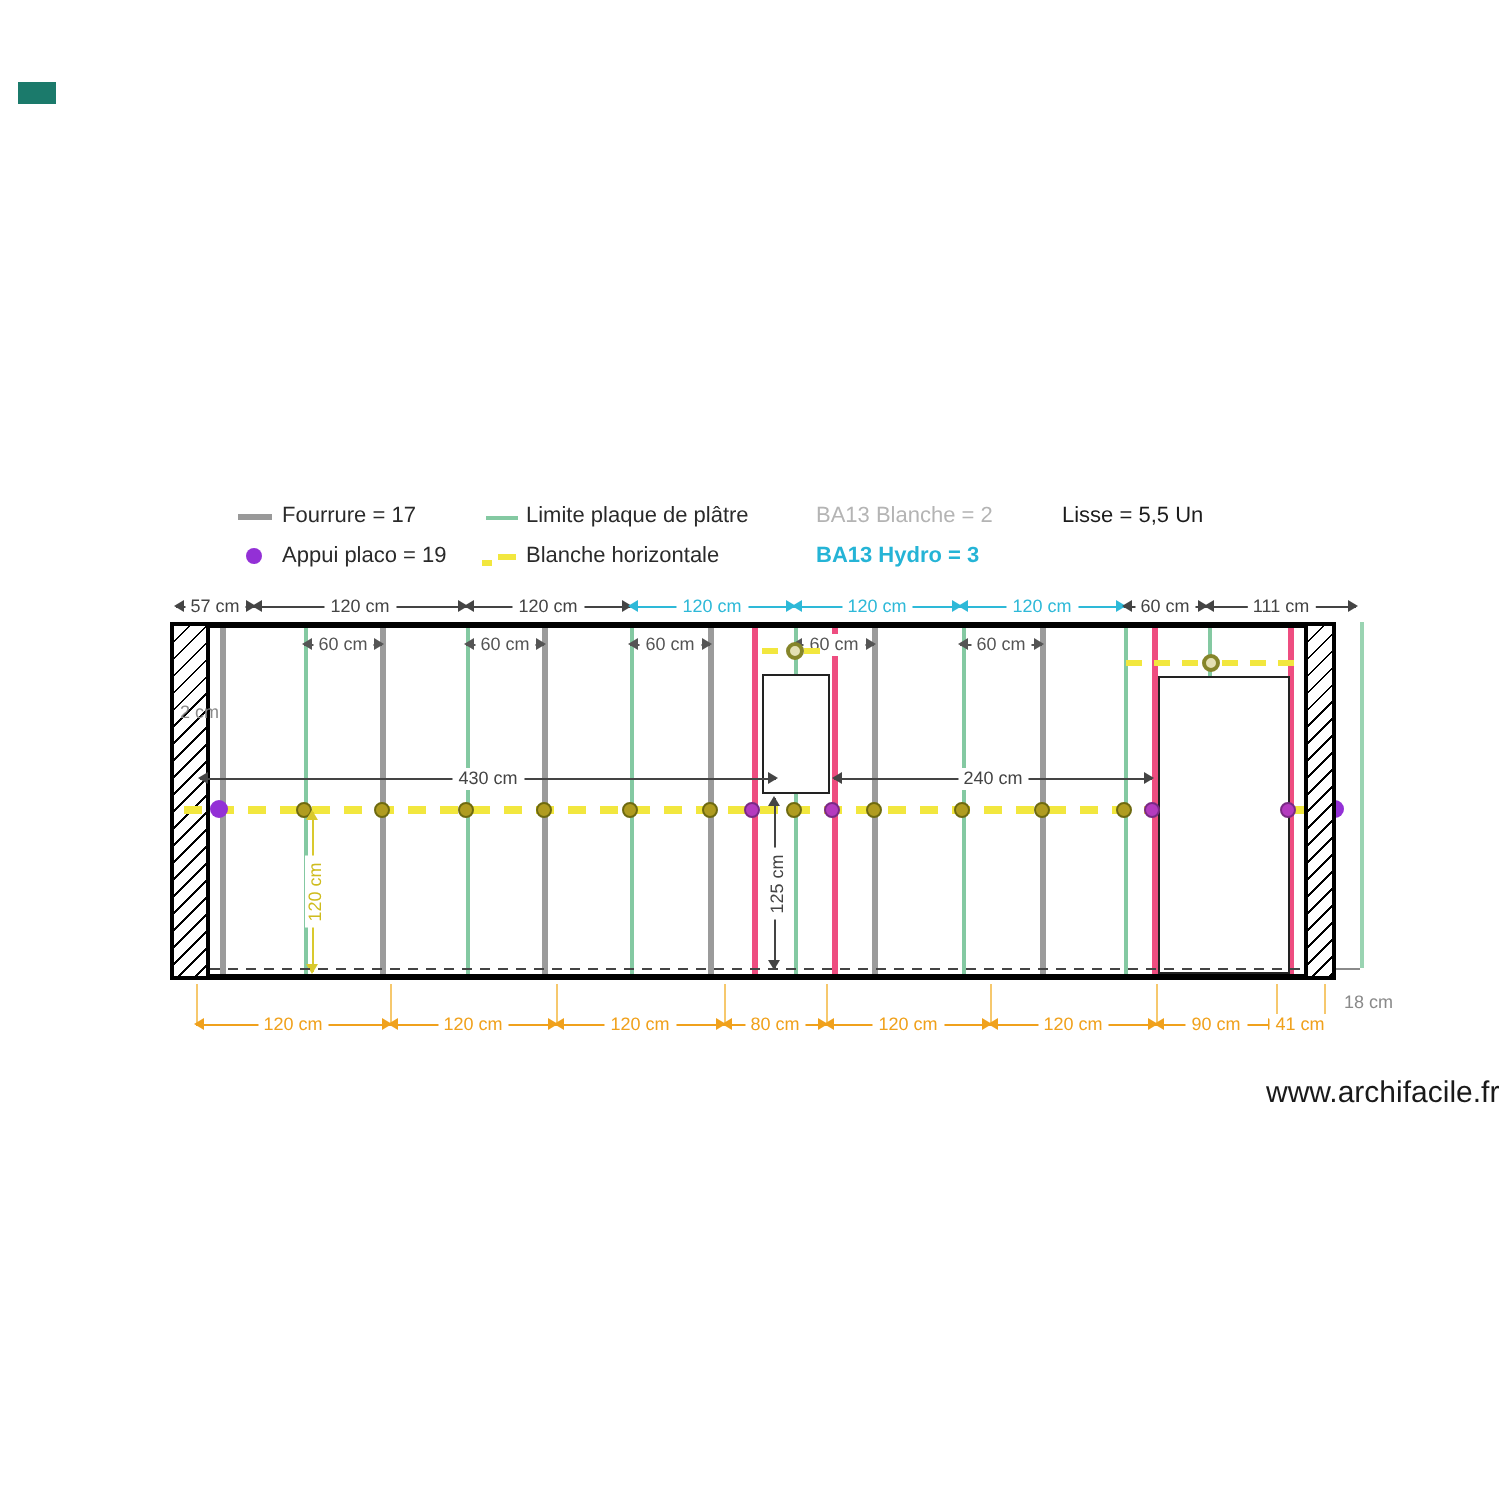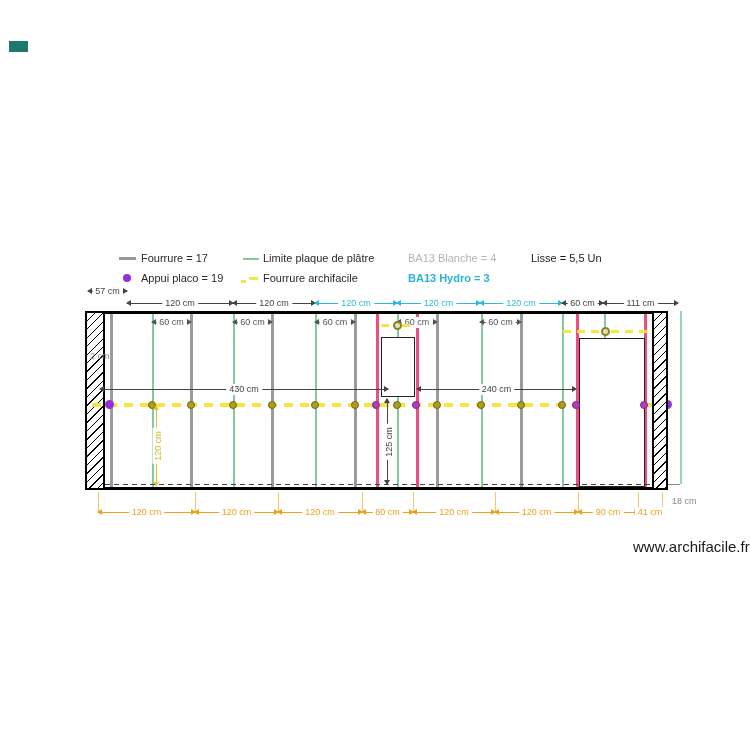--- a/index.html
+++ b/index.html
@@ -52,35 +52,35 @@
 
   <div class="abs" style="left:9px;top:41px;width:19px;height:11px;background:#1b7a6b;"></div>
 
   <div class="abs">
     <div class="abs" style="left:119px;top:257px;width:17px;height:3px;background:#999;"></div>
     <span class="txt" style="left:141px;top:252px;">Fourrure = 17</span>
 
     <div class="abs" style="left:243px;top:258px;width:16px;height:2px;background:#84c9a2;"></div>
     <span class="txt" style="left:263px;top:252px;">Limite plaque de plâtre</span>
 
-    <span class="txt" style="left:408px;top:252px;color:#b4b4b4;">BA13 Blanche = 4</span>
+    <span class="txt" style="left:408px;top:252px;color:#b4b4b4;">BA13 Blanche = 2</span>
 
     <span class="txt" style="left:531px;top:252px;color:#1c1c1c;text-align:right;">Lisse = 5,5 Un</span>
 
     <div class="abs" style="left:123px;top:274px;width:8px;height:8px;border-radius:50%;background:#9330d6;"></div>
     <span class="txt" style="left:141px;top:272px;">Appui placo = 19</span>
 
     <div class="abs" style="left:241px;top:280px;width:5px;height:3px;background:#f2e73e;"></div>
     <div class="abs" style="left:249px;top:277px;width:9px;height:3px;background:#f2e73e;"></div>
-    <span class="txt" style="left:263px;top:272px;">Fourrure archifacile</span>
+    <span class="txt" style="left:263px;top:272px;">Blanche horizontale</span>
 
     <span class="txt" style="left:408px;top:272px;color:#25b4d6;font-weight:700;">BA13 Hydro = 3</span>
   </div>
 
-  <div class="dim" style="left:88px;top:291px;width:39px;color:#444;">
+  <div class="dim" style="left:88px;top:303px;width:39px;color:#444;">
     <i class="L"></i>
       <i class="R"></i>
       <span class="lab">57 cm</span>
     </div>
   <div class="dim" style="left:127px;top:303px;width:106px;color:#444;">
     <i class="L"></i>
       <i class="R"></i>
       <span class="lab">120 cm</span>
     </div>
   <div class="dim" style="left:233px;top:303px;width:82px;color:#444;">

